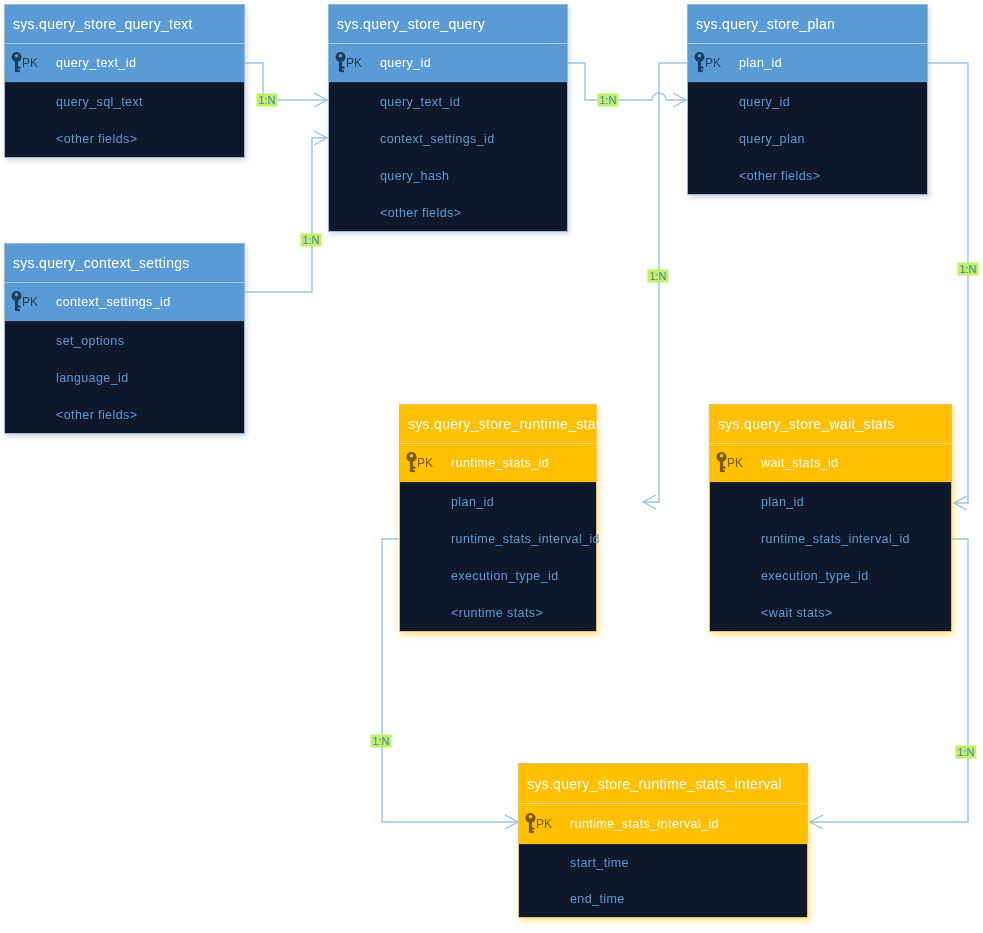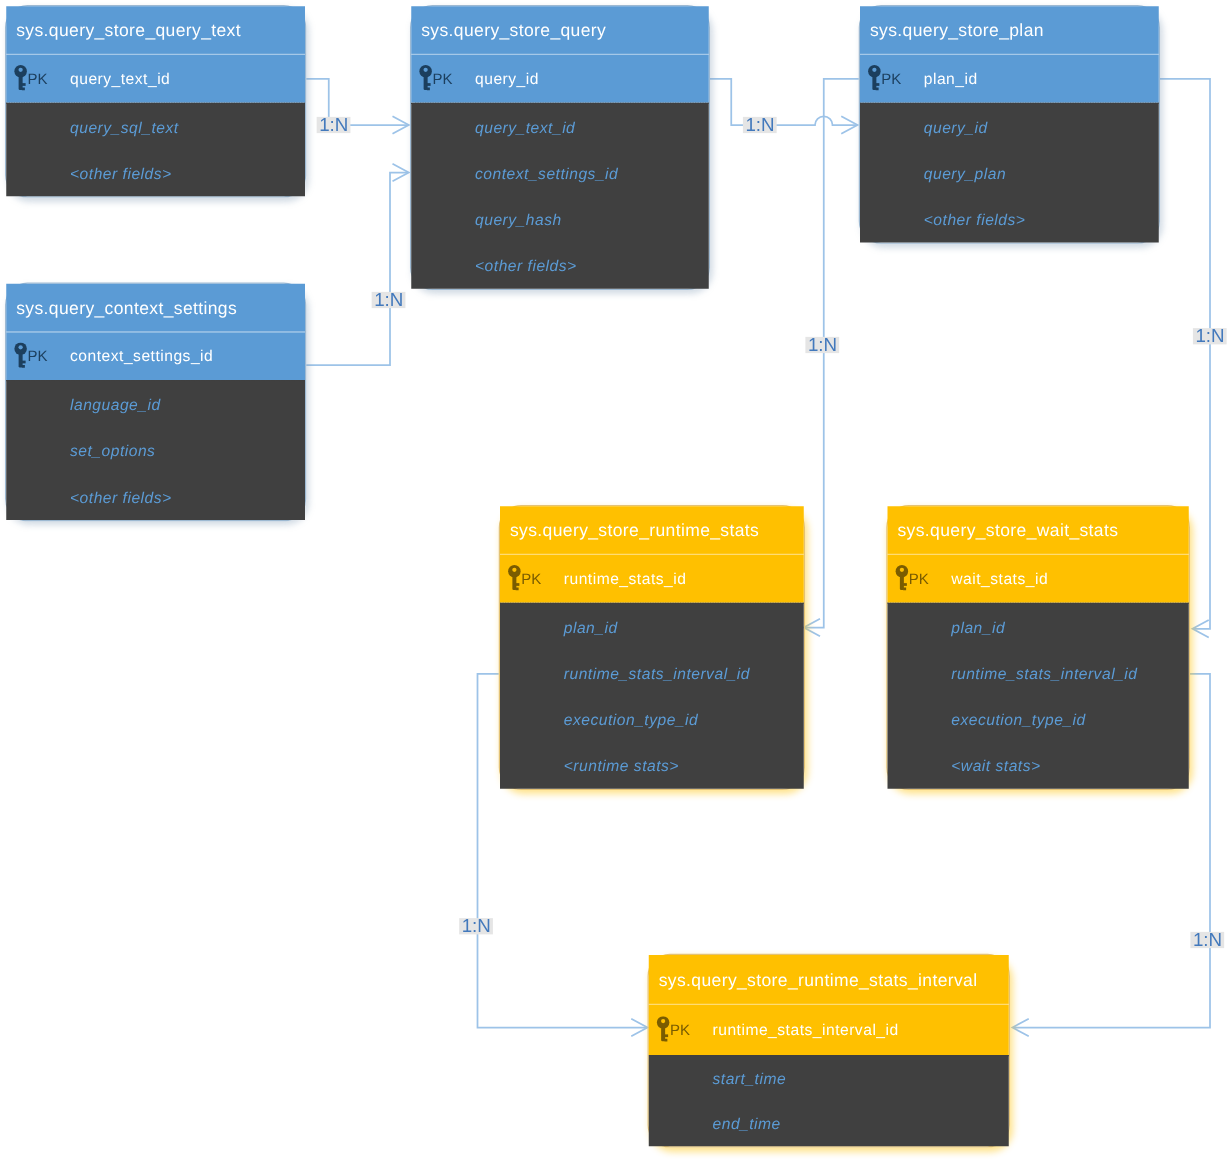--- a/index.html
+++ b/index.html
@@ -1,47 +1,47 @@
 <!DOCTYPE html>
 <html><head>
 <meta charset="utf-8">
 <style>
   html,body{margin:0;padding:0;background:#ffffff;}
   body{font-family:"Liberation Sans",sans-serif;}
   #canvas{position:relative;width:983px;height:933px;background:#ffffff;overflow:hidden;}
 
-  .entity{position:absolute;box-sizing:border-box;border-radius:18px;}
+  .entity{position:absolute;box-sizing:border-box;}
   .entity.blue{border:1px solid #9db9d2;box-shadow:2px 3px 5px rgba(130,155,180,.35);}
   .entity.orange{border:1px solid #e3c275;box-shadow:2px 3px 6px rgba(255,192,0,.45);}
 
   .t-header{height:39px;display:flex;align-items:center;padding:0 8px;
             color:#ffffff;font-size:14px;letter-spacing:.3px;
             border-bottom:1px solid rgba(255,255,255,.45);box-sizing:border-box;}
   .t-pk{height:38px;display:flex;align-items:center;position:relative;padding-left:6px;box-sizing:border-box;}
   .blue .t-header,.blue .t-pk{background:#5b9bd5;}
   .orange .t-header,.orange .t-pk{background:#ffc000;}
 
   .pk-label{font-size:12px;margin-left:0;}
   .blue .pk-label{color:#1c3f5e;}
   .orange .pk-label{color:#7a5c00;}
   .pk-field{position:absolute;left:51px;color:#ffffff;font-size:12.5px;letter-spacing:.4px;}
 
-  .t-body{border-top:1.5px dotted #3f3f3f;background:#404040;font-style:italic;}
+  .t-body{border-top:1.5px dotted #3f3f3f;background:#0f172a;}
   .t-row{height:37px;display:flex;align-items:center;padding-left:51px;
          color:#5b9bd5;font-size:12.5px;letter-spacing:.4px;}
 
   .entity.t7 .t-header{height:40px;}
   .entity.t7 .t-pk{height:40px;}
   .entity.t7 .t-row{height:36px;}
 
   svg.connectors{position:absolute;left:0;top:0;pointer-events:none;}
   svg.connectors path{fill:none;stroke:#9dc3e8;stroke-width:1.4;}
 
   .rel-label{position:absolute;transform:translate(-50%,-50%);
-             background:#e5e5e5;color:#4379bc;font-size:15px;
+             background:#bef264;color:#4379bc;font-size:11px;
              padding:0 2px;line-height:13px;white-space:nowrap;}
   .key-icon{flex:0 0 auto;}
 </style>
 </head>
 <body>
 
 <div id="canvas">
 
   <svg class="connectors" width="983" height="933">
 
@@ -128,41 +128,41 @@
       <span class="pk-label">PK</span>
       <span class="pk-field">plan_id</span>
     </div>
     <div class="t-body">
       <div class="t-row">query_id</div>
       <div class="t-row">query_plan</div>
       <div class="t-row">&lt;other fields&gt;</div>
     </div>
   </div>
 
-  <div class="entity blue" style="left:4px;top:226px;width:241px;">
+  <div class="entity blue" style="left:4px;top:243px;width:241px;">
     <div class="t-header">sys.query_context_settings</div>
     <div class="t-pk">
       <svg class="key-icon" width="11" height="22" viewBox="0 0 11 22">
         <circle cx="5.5" cy="5" r="5" fill="#1c3f5e"></circle>
           <circle cx="5.5" cy="3.8" r="1.7" fill="#5b9bd5"></circle>
         <rect x="3.9" y="9" width="3.2" height="11" rx="1" fill="#1c3f5e"></rect>
         <rect x="6.5" y="14.5" width="3" height="2.2" fill="#1c3f5e"></rect>
           <rect x="6.5" y="18" width="2.4" height="2.2" fill="#1c3f5e"></rect>
       </svg>
       <span class="pk-label">PK</span>
       <span class="pk-field">context_settings_id</span>
     </div>
     <div class="t-body">
+      <div class="t-row">set_options</div>
       <div class="t-row">language_id</div>
-      <div class="t-row">set_options</div>
-      <div class="t-row">&lt;other fields&gt;</div>
-    </div>
-  </div>
-
-  <div class="entity orange" style="left:399px;top:404px;width:245px;">
+      <div class="t-row">&lt;other fields&gt;</div>
+    </div>
+  </div>
+
+  <div class="entity orange" style="left:399px;top:404px;width:198px;">
     <div class="t-header">sys.query_store_runtime_stats</div>
     <div class="t-pk">
       <svg class="key-icon" width="11" height="22" viewBox="0 0 11 22">
         <circle cx="5.5" cy="5" r="5" fill="#7a5c00"></circle>
           <circle cx="5.5" cy="3.8" r="1.7" fill="#ffc000"></circle>
         <rect x="3.9" y="9" width="3.2" height="11" rx="1" fill="#7a5c00"></rect>
         <rect x="6.5" y="14.5" width="3" height="2.2" fill="#7a5c00"></rect>
           <rect x="6.5" y="18" width="2.4" height="2.2" fill="#7a5c00"></rect>
       </svg>
       <span class="pk-label">PK</span>

